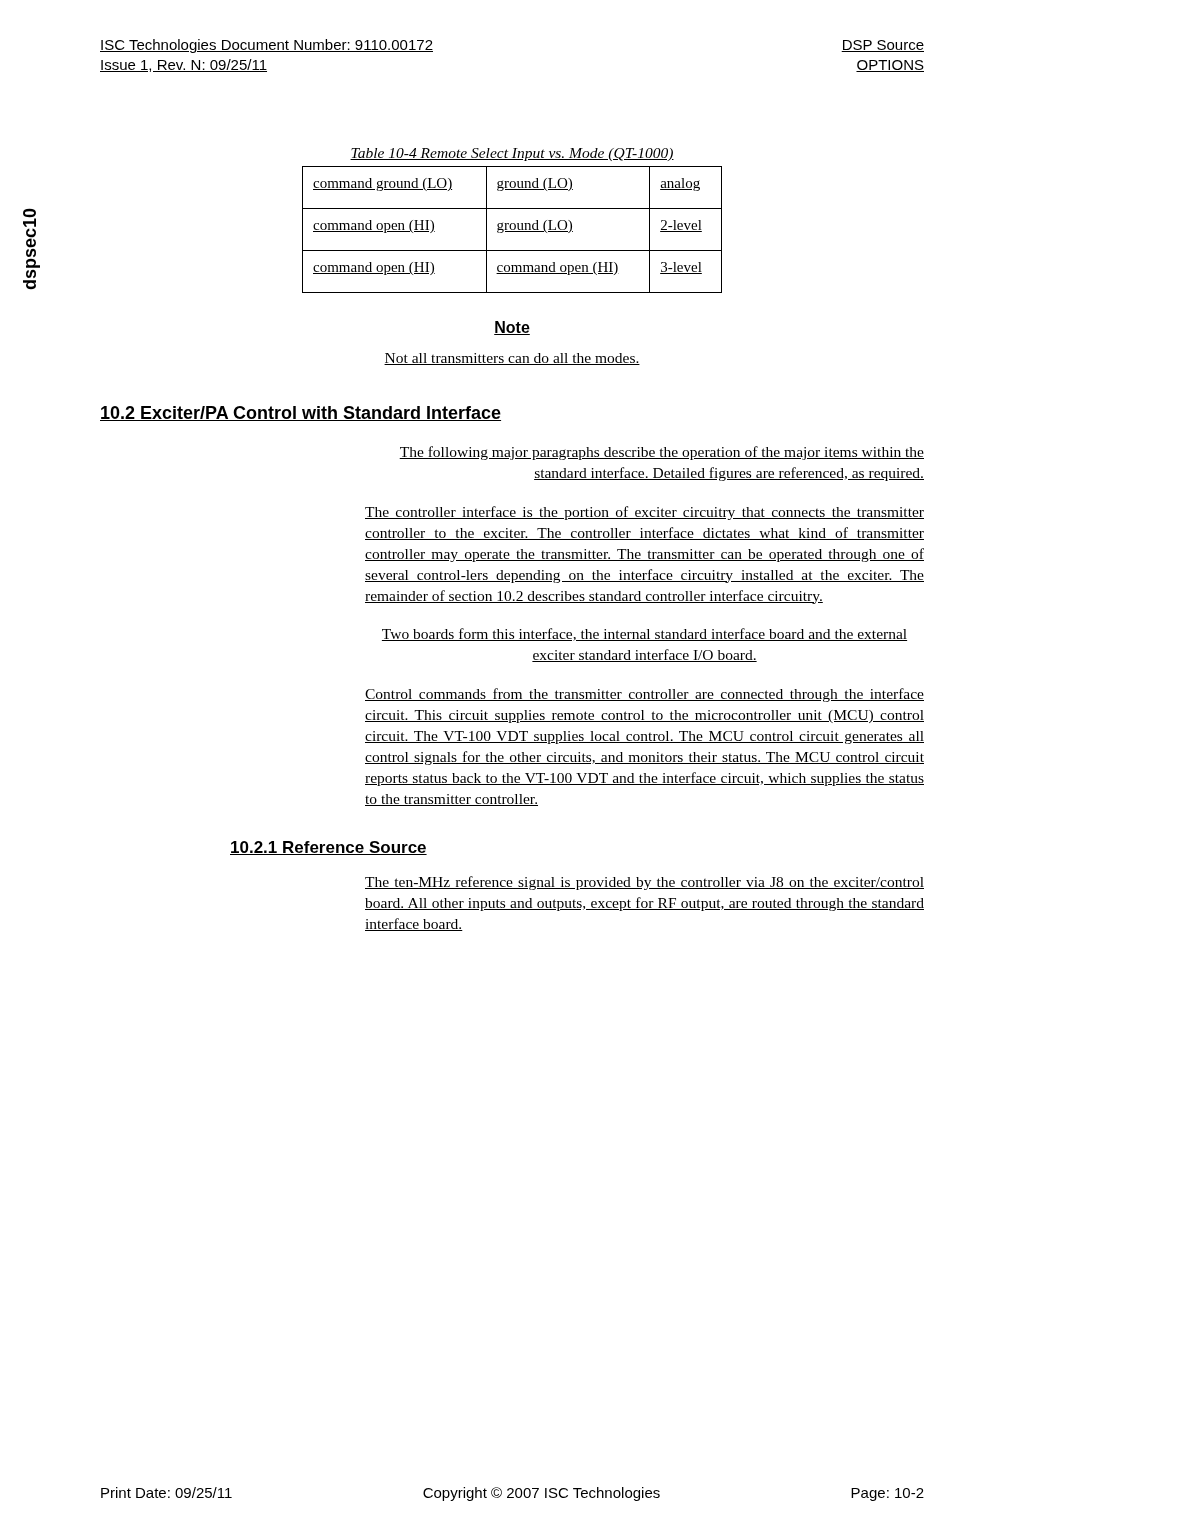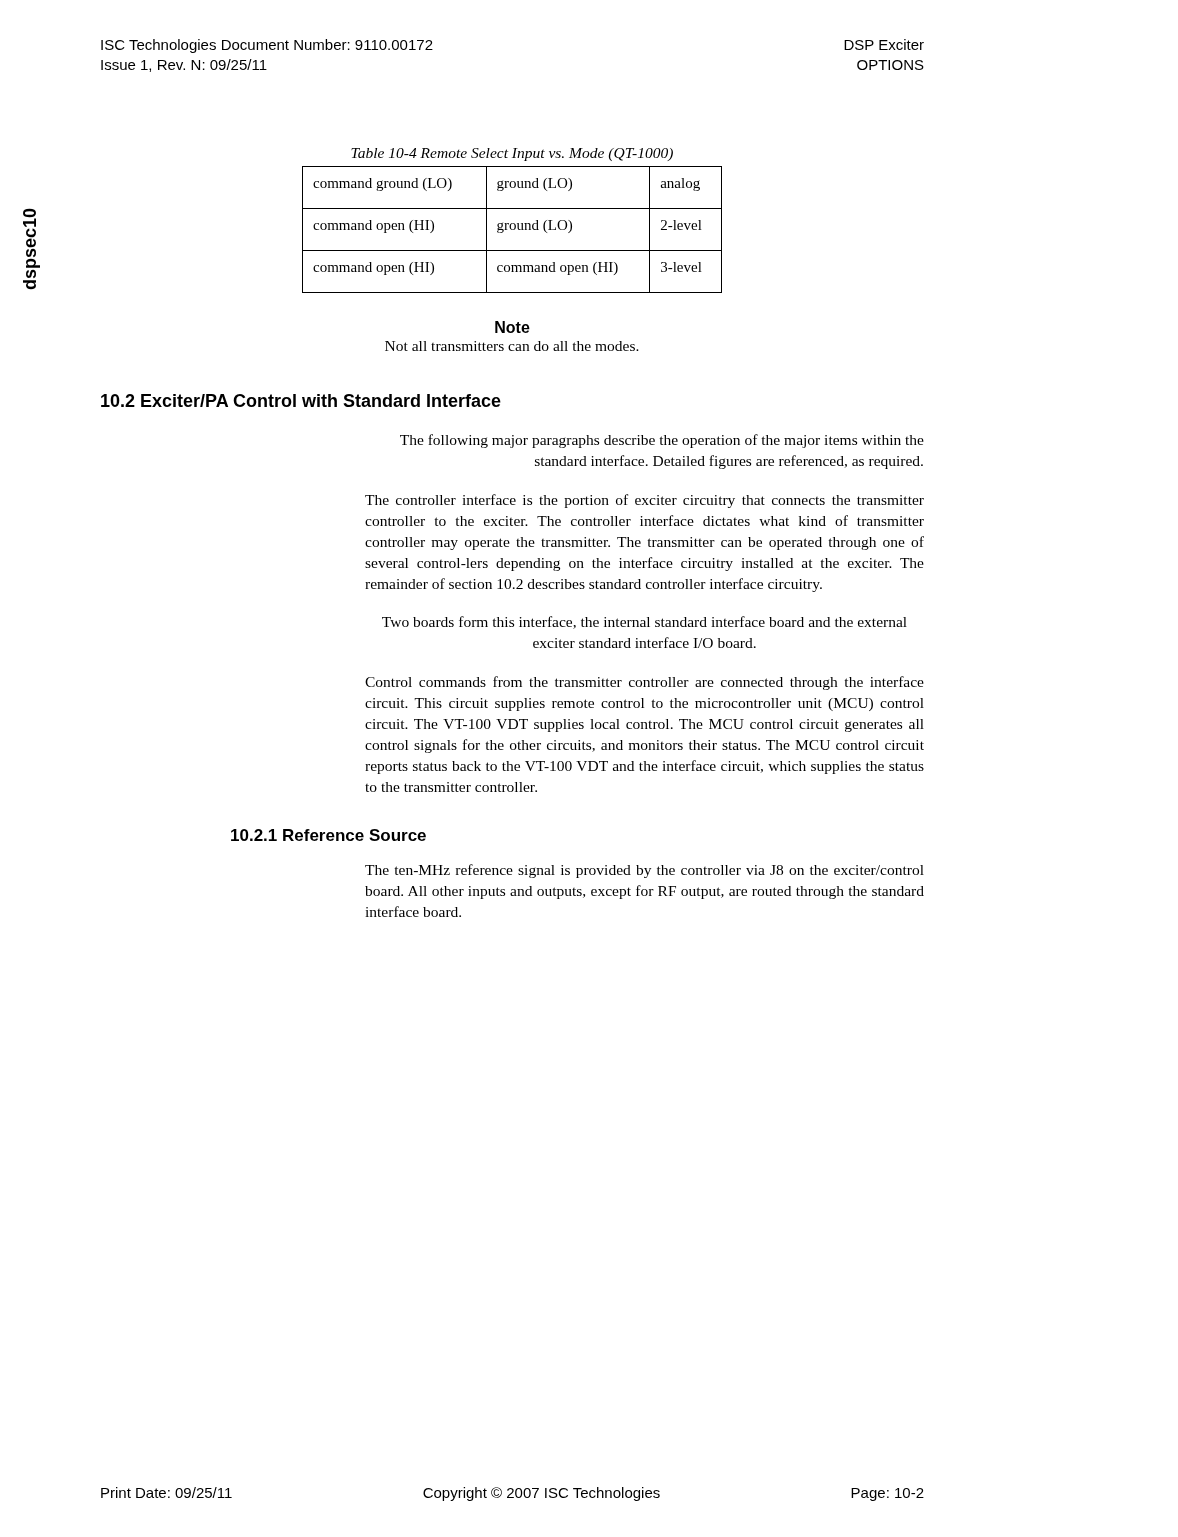--- a/index.html
+++ b/index.html
@@ -9,20 +9,21 @@
     padding: 0;
     color: #000;
     background: #fff;
   }
   .page {
     width: 994px;
     height: 1537px;
     position: relative;
     box-sizing: border-box;
     padding: 35px 70px 11px 100px;
+    text-decoration: underline;
   }
   .header-row {
     display: flex;
     justify-content: space-between;
     font-family: Arial, Helvetica, sans-serif;
     font-size: 15px;
     line-height: 1.3;
   }
   .side-tab {
     position: absolute;
@@ -68,21 +69,21 @@
     text-align: center;
     margin: 26px 0 0 0;
   }
   .note-title {
     font-family: Arial, Helvetica, sans-serif;
     font-weight: bold;
     font-size: 16px;
   }
   .note-text {
     font-size: 15.5px;
-    margin-top: 0;
+    margin-top: 12px;
   }
   h2.section {
     font-family: Arial, Helvetica, sans-serif;
     font-weight: bold;
     font-size: 18px;
     margin: 36px 0 18px 0;
   }
   h3.subsection {
     font-family: Arial, Helvetica, sans-serif;
     font-weight: bold;
@@ -115,21 +116,21 @@
 <body>
 
 <div class="page">
 
   <div class="header-row">
     <div>
       <div>ISC Technologies Document Number: 9110.00172</div>
       <div>Issue 1, Rev. N: 09/25/11</div>
     </div>
     <div style="text-align:right">
-      <div>DSP Exciter</div>
+      <div>DSP Source</div>
       <div>OPTIONS</div>
     </div>
   </div>
 
   <div class="side-tab">dspsec10</div>
 
   <div class="content">
 
     <div class="table-caption">Table 10-4 Remote Select Input vs. Mode (QT-1000)</div>
 

